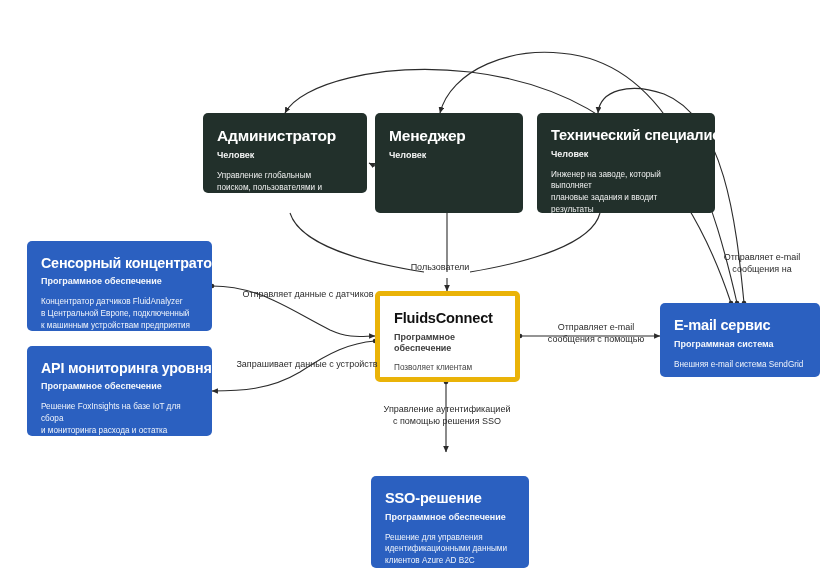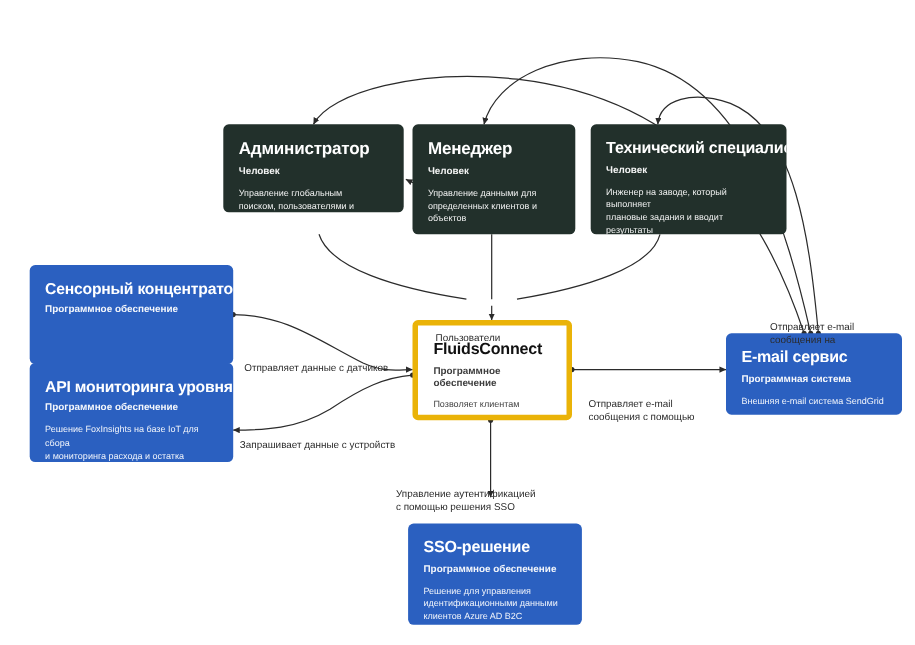--- a/index.html
+++ b/index.html
@@ -71,42 +71,42 @@
     white-space: pre-line;
   }
   .node.focus .subtitle { color: #333333; }
   .node.focus .desc { color: #333333; }
 
   
   #node-admin    { left: 203px; top: 113px; width: 164px; height: 80px; }
   #node-manager  { left: 375px; top: 113px; width: 148px; height: 100px; }
   #node-tech     { left: 537px; top: 113px; width: 178px; height: 100px; }
   #node-sensor   { left: 27px;  top: 241px; width: 185px; height: 90px; }
-  #node-api      { left: 27px;  top: 330px; width: 185px; height: 90px; }
+  #node-api      { left: 27px;  top: 346px; width: 185px; height: 90px; }
   #node-core     { left: 375px; top: 291px; width: 145px; height: 91px; }
   #node-email    { left: 660px; top: 303px; width: 160px; height: 74px; }
   #node-sso      { left: 371px; top: 476px; width: 158px; height: 92px; }
 
   #node-admin .title, #node-manager .title { font-size: 15.5px; }
   #node-tech .title { font-size: 14.6px; }
   #node-sensor .title { font-size: 14.3px; }
   #node-api .title { font-size: 14.3px; }
   #node-core .title { font-size: 14.6px; }
   #node-email .title { font-size: 14.6px; }
   #node-sso .title { font-size: 14.6px; }
 
   .edge-label {
     position: absolute;
     font-size: 9px;
     color: #2b2b2b;
     line-height: 1.35;
     white-space: pre-line;
     background: transparent;
   }
-  .edge-label.center { text-align: left; margin-top: 40px; }
+  .edge-label.center { text-align: center; }
 </style>
 </head>
 <body>
 
 <div id="canvas">
 
   <svg class="edges" viewBox="0 0 832 586" xmlns="http://www.w3.org/2000/svg">
     <defs>
       <marker id="arrow" markerWidth="7" markerHeight="7" refX="5.4" refY="2.6" orient="auto" markerUnits="strokeWidth">
         <path d="M0,0 L5.6,2.6 L0,5.2 z" fill="#2b2b2b"></path>
@@ -145,36 +145,36 @@
     <div class="title">Администратор</div>
     <div class="subtitle">Человек</div>
     <div class="desc">Управление глобальным
 поиском, пользователями и
 всеми данными клиентов</div>
   </div>
 
   <div class="node person" id="node-manager">
     <div class="title">Менеджер</div>
     <div class="subtitle">Человек</div>
-    <div class="desc">Управление данными для
-определенных клиентов и
-объектов</div>
   </div>
 
   <div class="node person" id="node-tech">
     <div class="title">Технический специалист</div>
     <div class="subtitle">Человек</div>
     <div class="desc">Инженер на заводе, который выполняет
 плановые задания и вводит результаты
 тестирования</div>
   </div>
 
   <div class="node software" id="node-sensor">
     <div class="title">Сенсорный концентратор</div>
     <div class="subtitle">Программное обеспечение</div>
+    <div class="desc">Концентратор датчиков FluidAnalyzer
+в Центральной Европе, подключенный
+к машинным устройствам предприятия</div>
   </div>
 
   <div class="node software" id="node-api">
     <div class="title">API мониторинга уровня</div>
     <div class="subtitle">Программное обеспечение</div>
     <div class="desc">Решение FoxInsights на базе IoT для сбора
 и мониторинга расхода и остатка топлива</div>
   </div>
 
   <div class="node focus" id="node-core">

